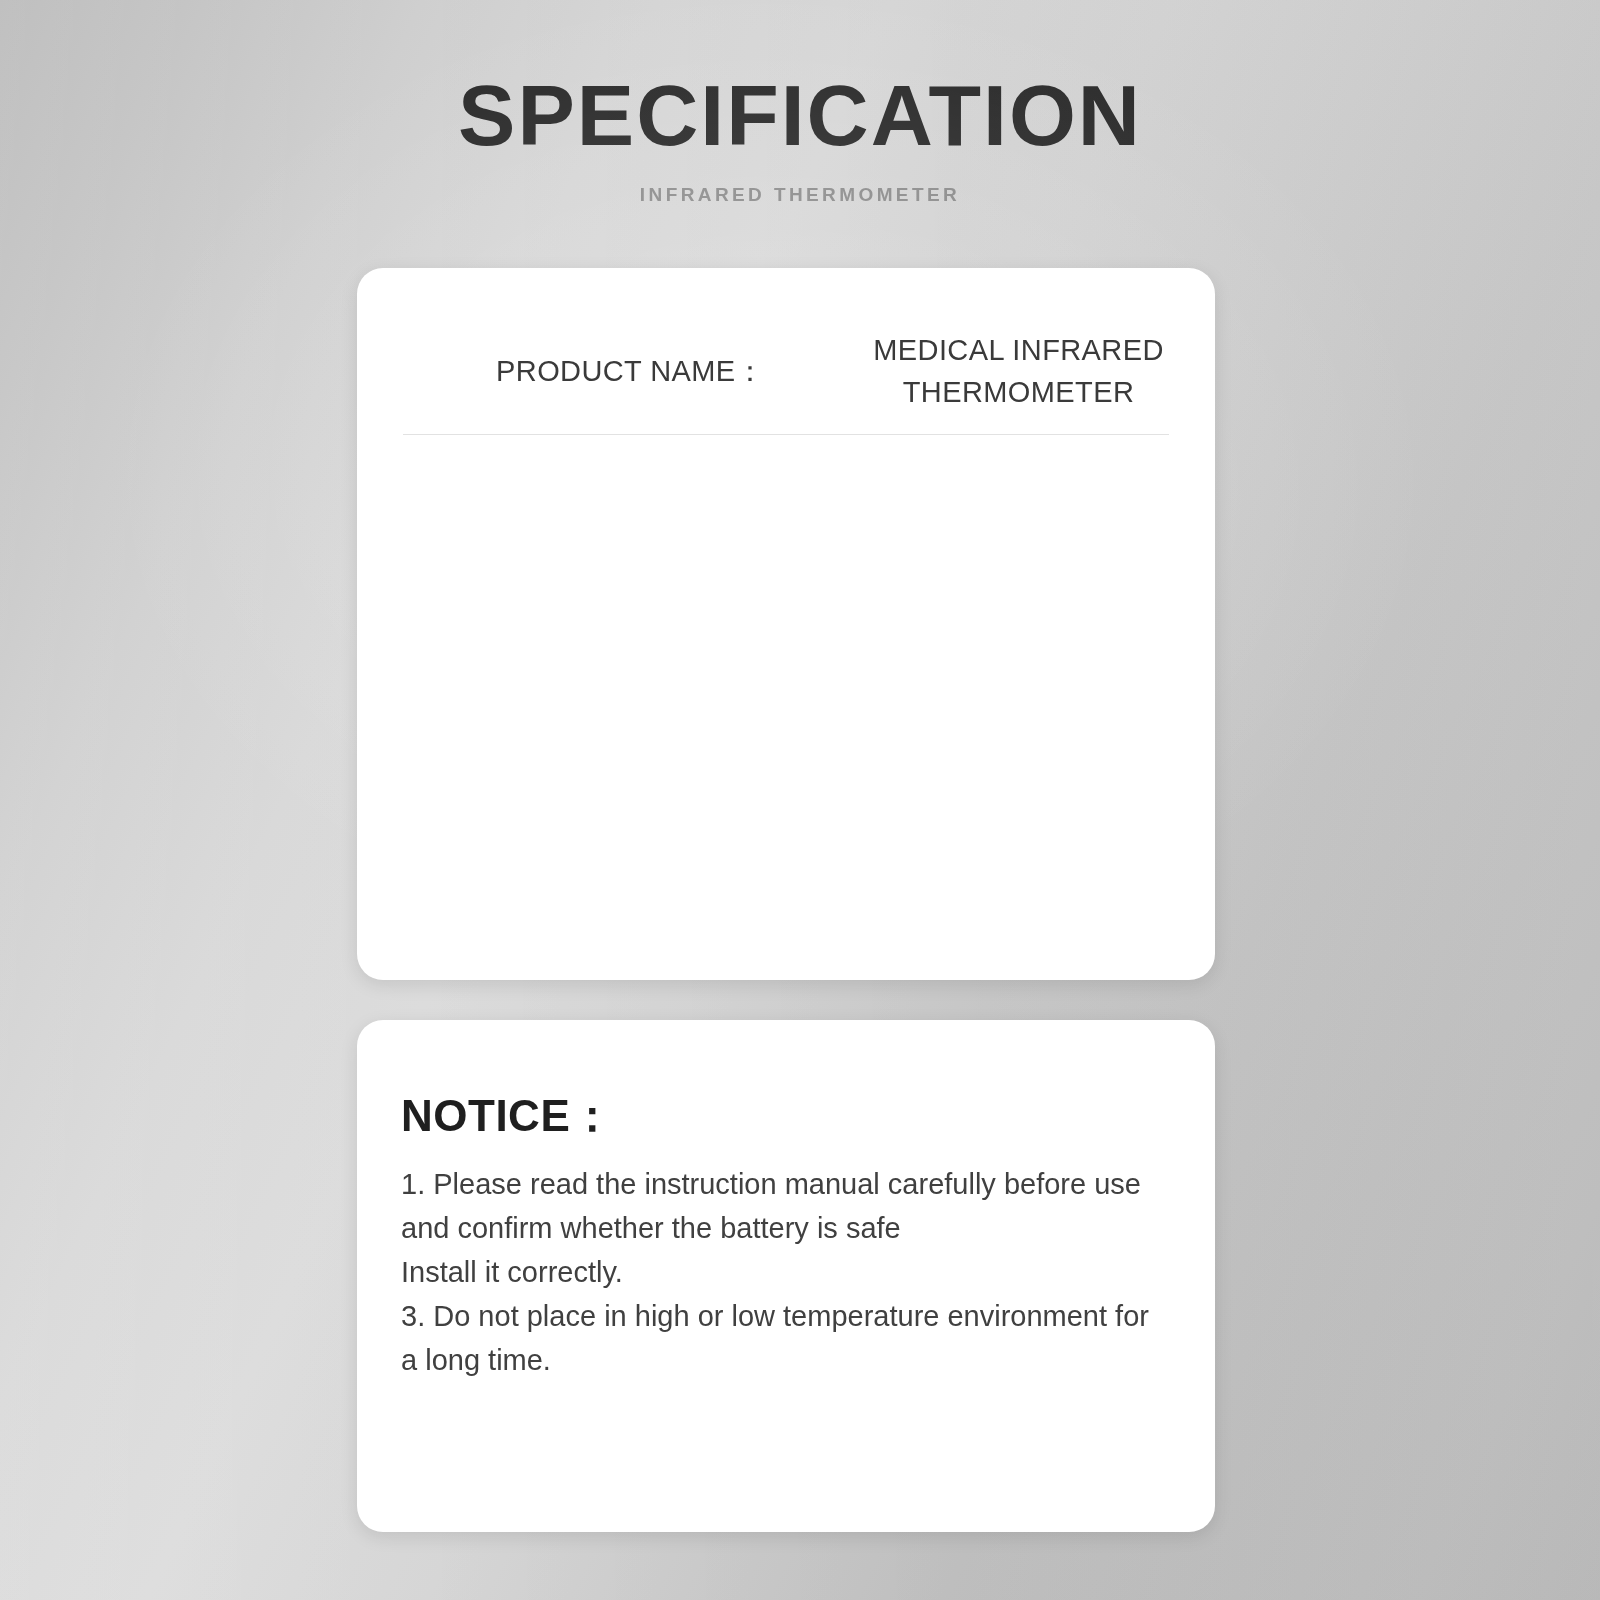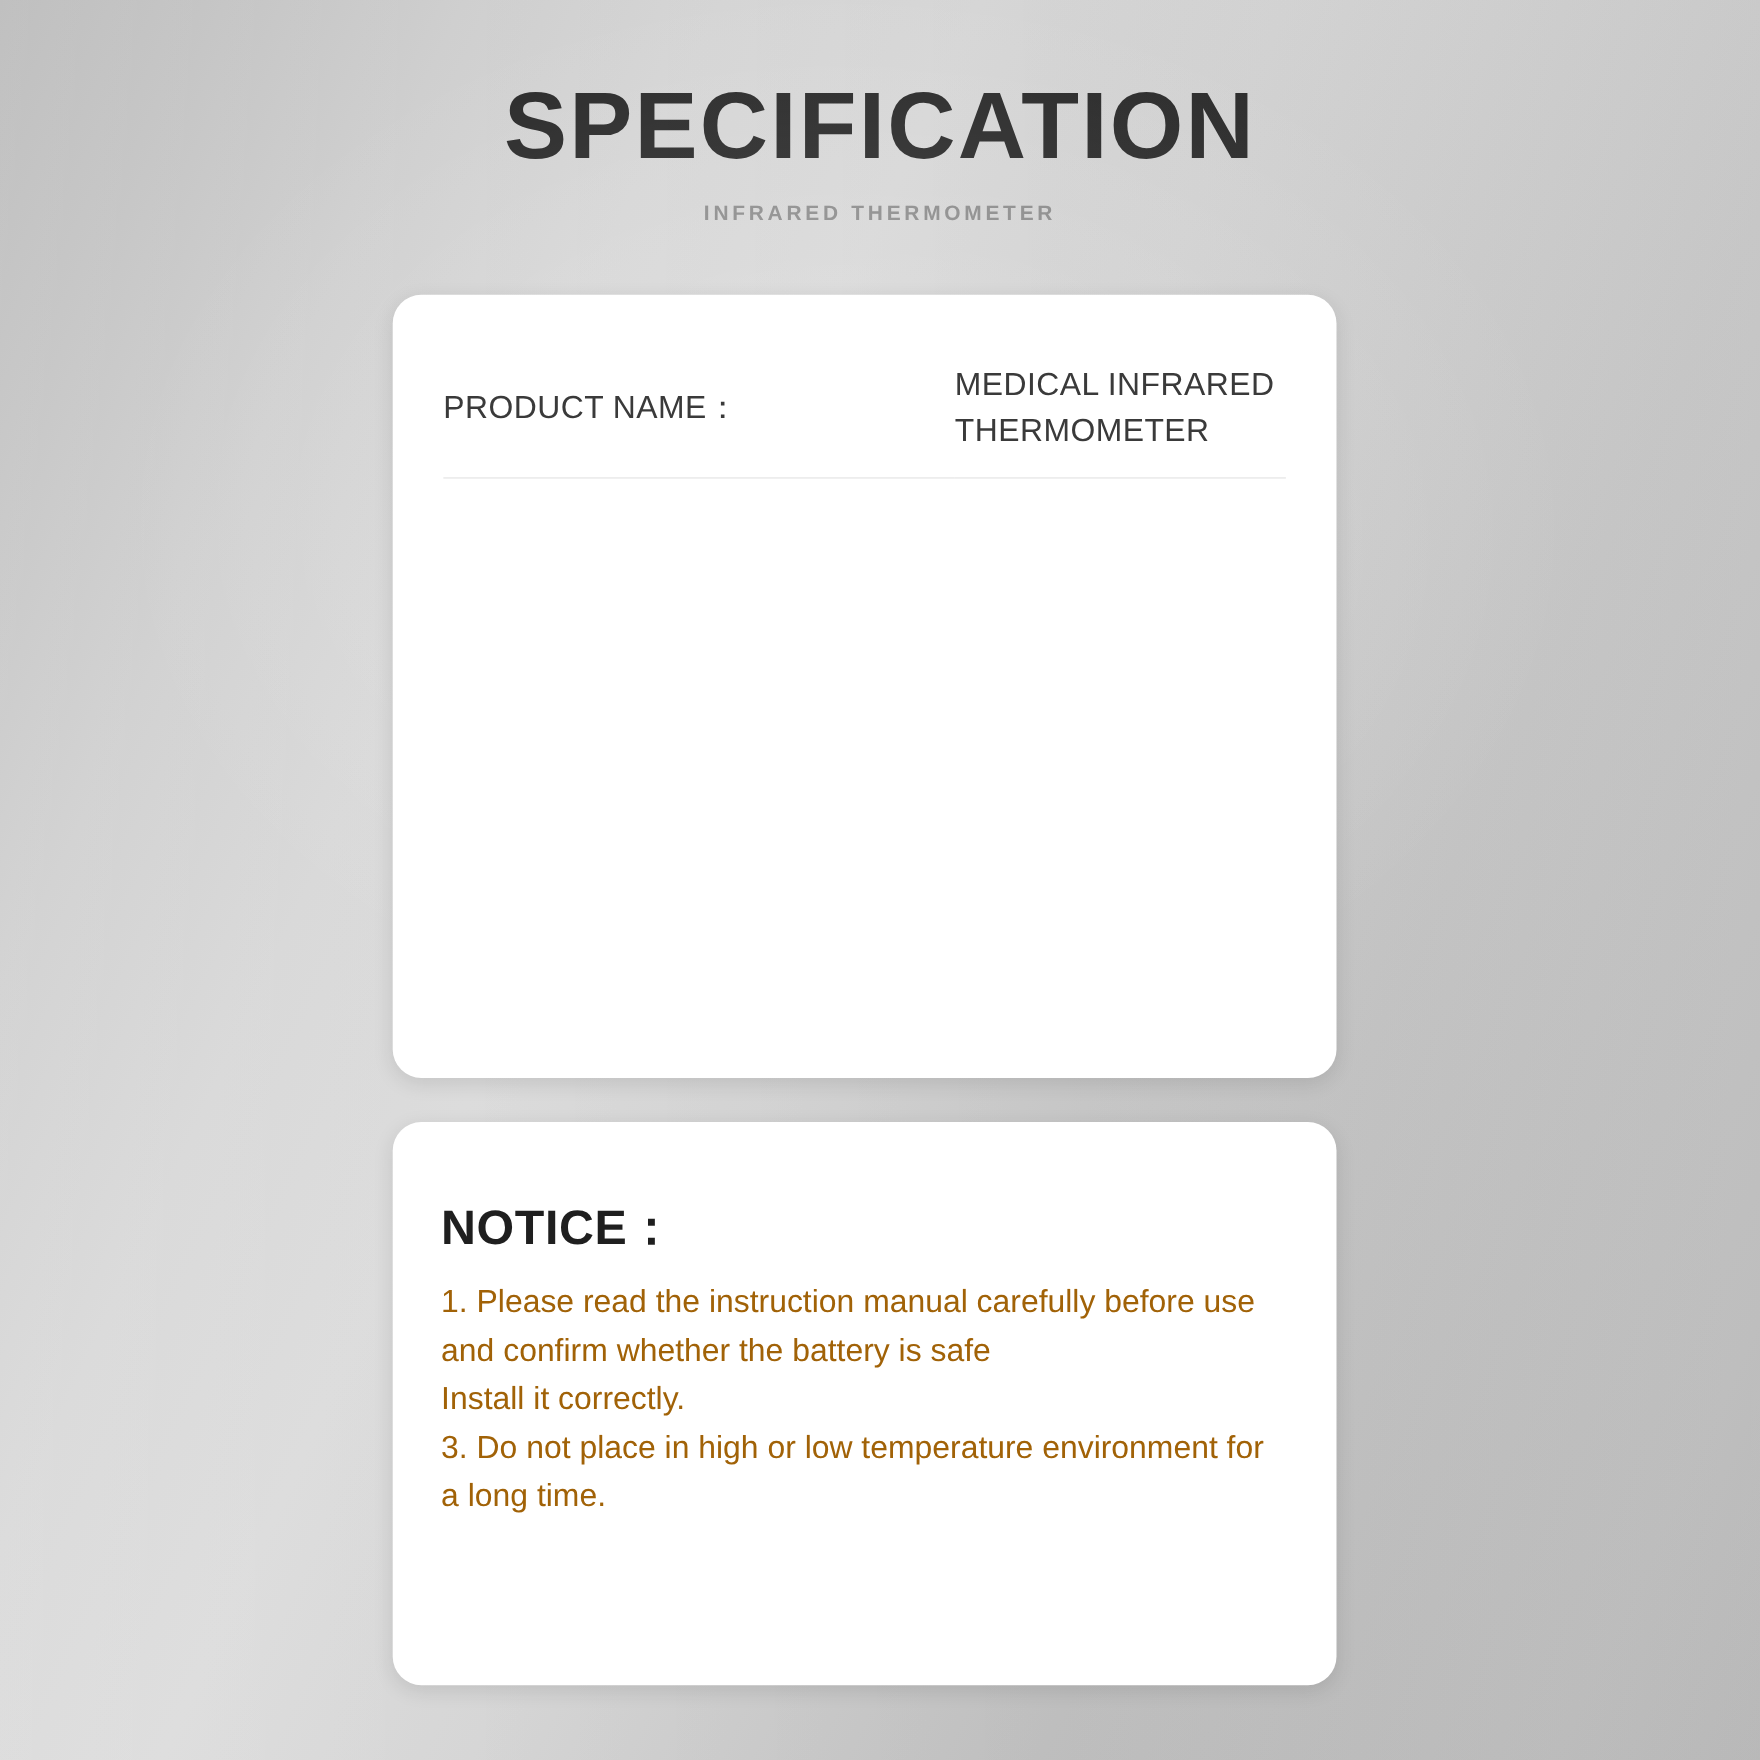--- a/index.html
+++ b/index.html
@@ -72,20 +72,21 @@
   }
   .spec-card {
     top: 268px;
     height: 712px;
     padding: 40px 46px 30px 46px;
   }
 
   .spec-table {
     width: 100%;
     border-collapse: collapse;
+    text-align: center;
   }
   .spec-table tr {
     border-bottom: 1px solid #e2e2e2;
   }
   .spec-table td {
     padding: 0;
     vertical-align: middle;
     color: #3a3a3a;
     font-size: 29px;
     line-height: 1.45;
@@ -109,21 +110,21 @@
   }
   .notice-title {
     font-size: 44px;
     font-weight: bold;
     color: #1f1f1f;
     margin: 0 0 16px 0;
     letter-spacing: 0.5px;
   }
   .notice-list {
     font-size: 29px;
-    color: #a16207;
+    color: #404040;
     line-height: 1.52;
   }
   .notice-item {
     margin: 0;
   }
 </style>
 </head>
 <body>
 
 <div class="page">

